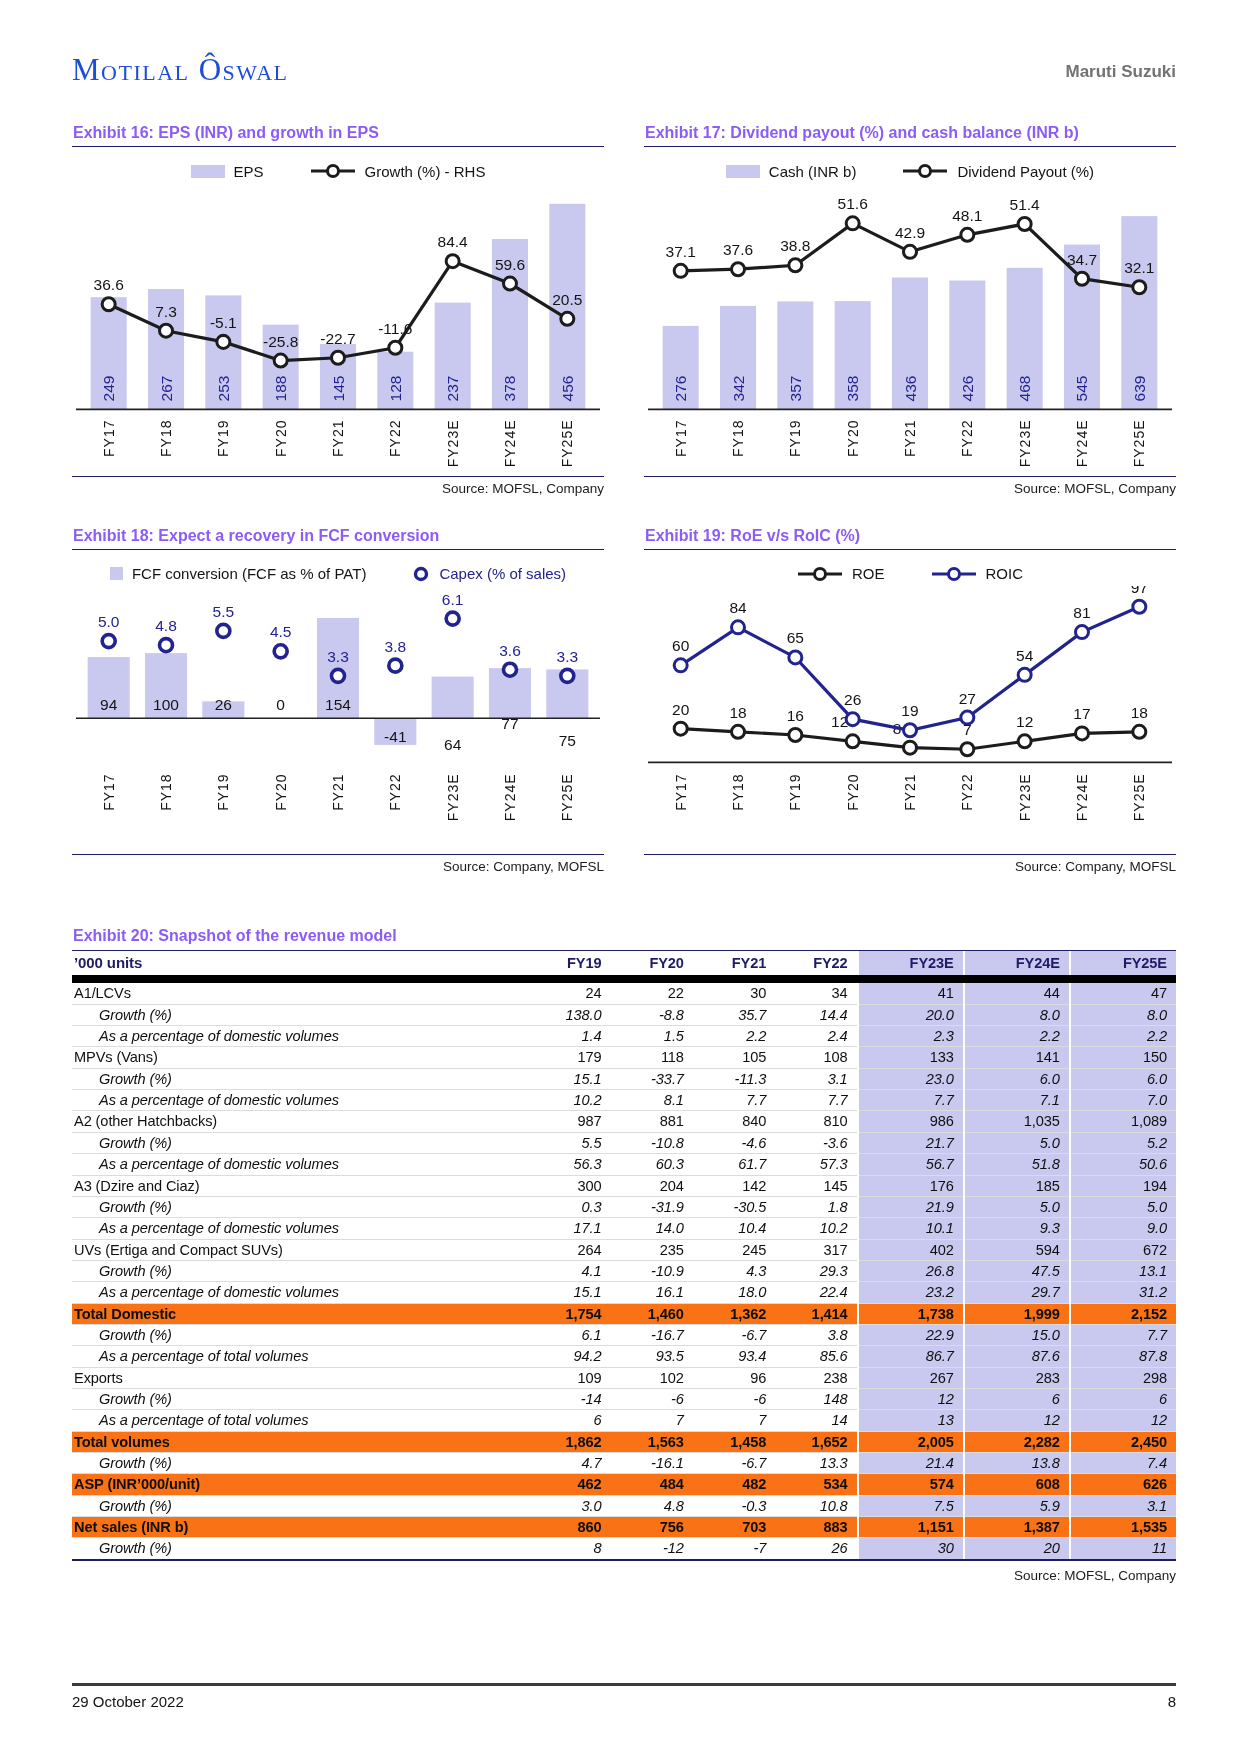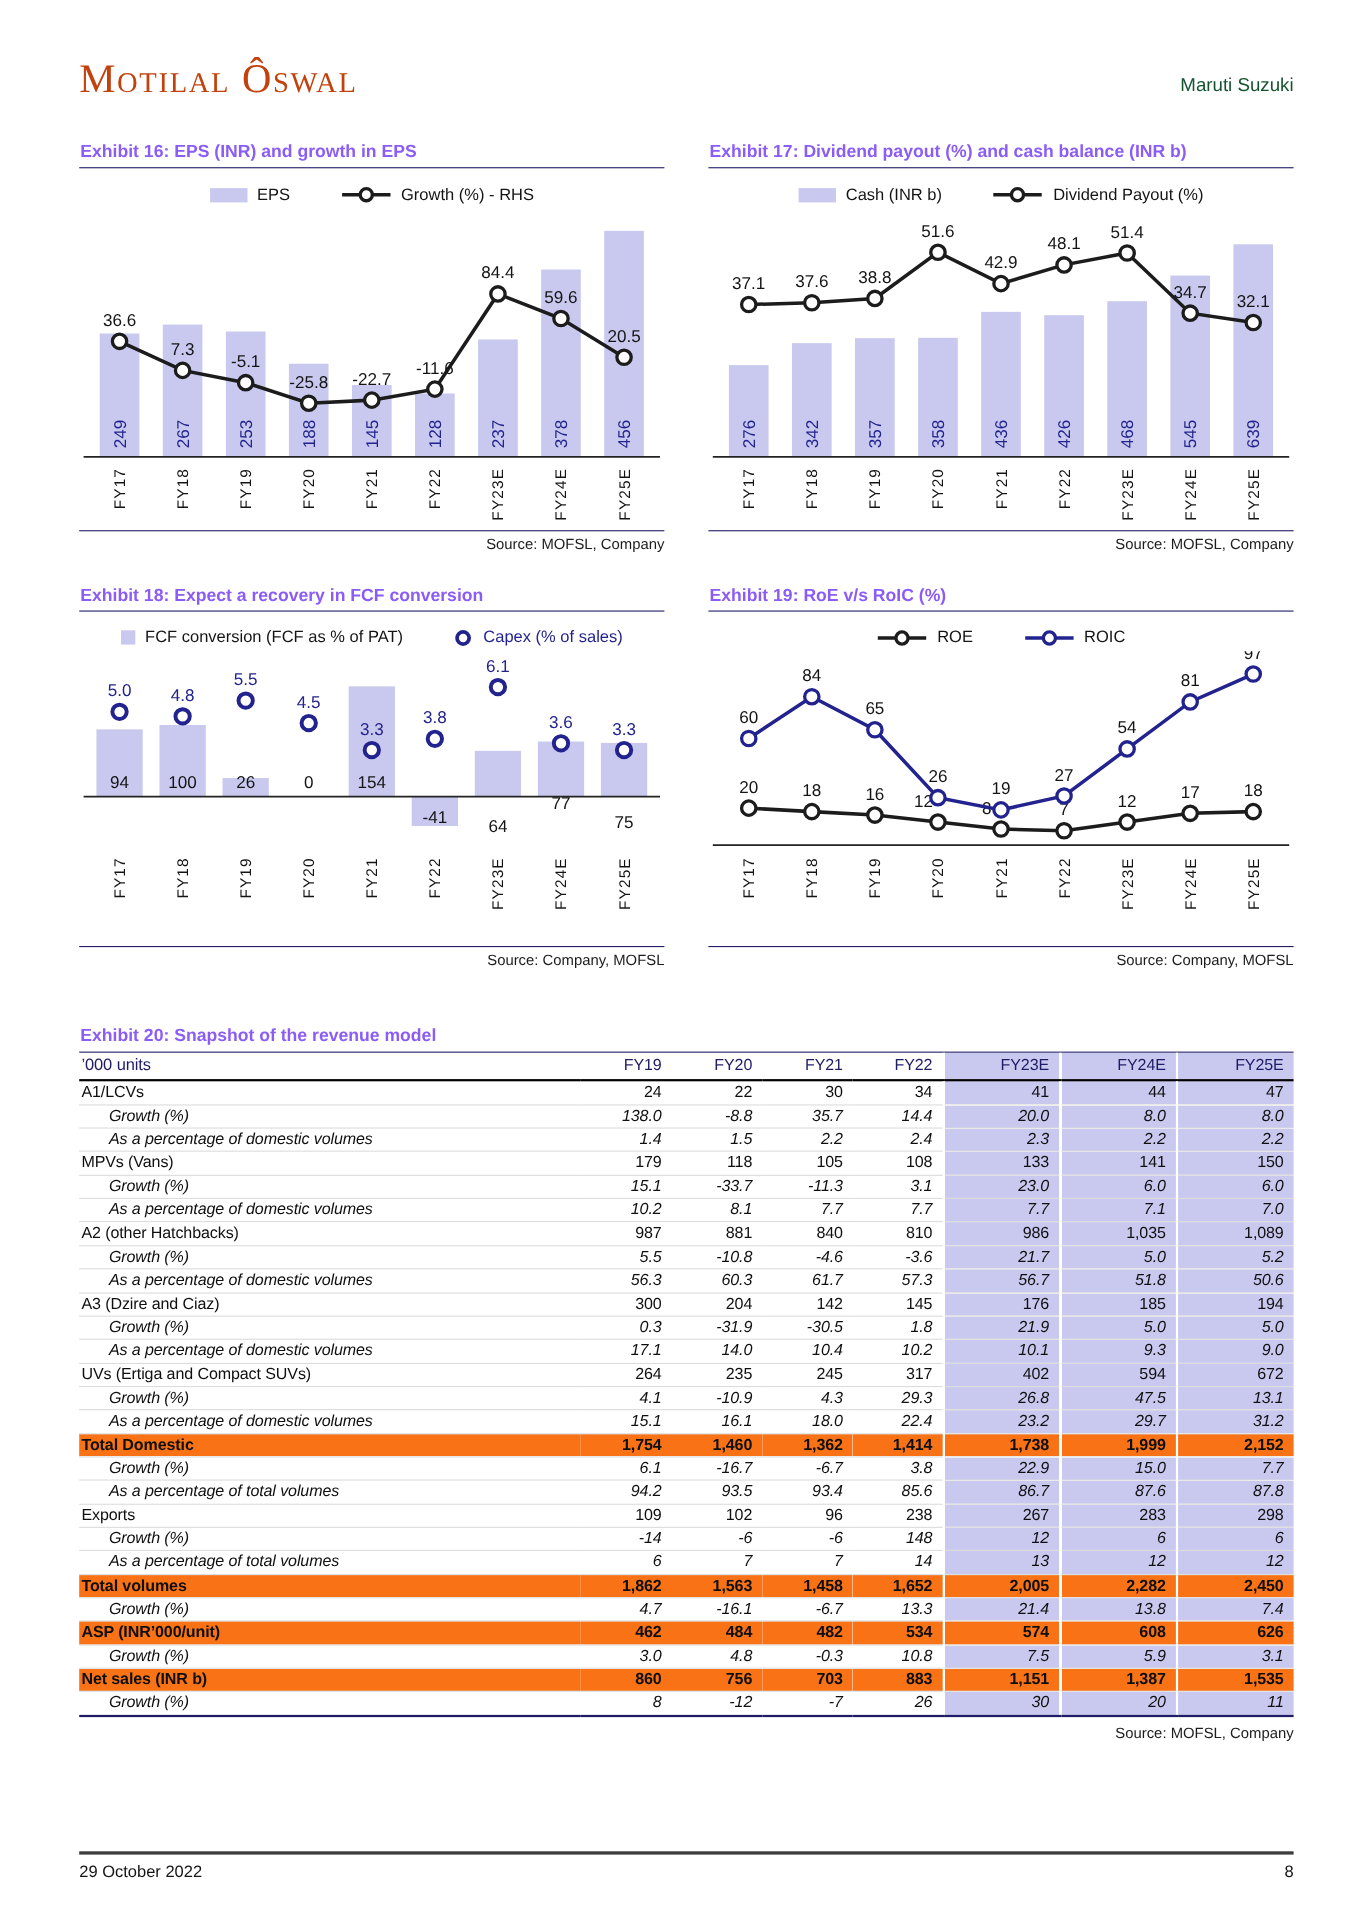--- a/index.html
+++ b/index.html
@@ -1,37 +1,37 @@
 <!DOCTYPE html>
 <html><head>
 <meta charset="utf-8">
 <style>
   html,body{margin:0;padding:0;background:#ffffff;}
   body{width:1241px;height:1755px;position:relative;font-family:"Liberation Sans",sans-serif;color:#111;}
   .page{position:relative;width:1241px;height:1755px;overflow:hidden;background:#fff;}
 
   .hdr{display:flex;justify-content:space-between;align-items:flex-end;padding:54px 65px 0 72px;}
-  .logo{font-family:"Liberation Serif",serif;font-variant:small-caps;font-size:37px;letter-spacing:1.5px;color:#c2410c;line-height:1;}
-  .doc-title{font-size:17px;color:#14532d;padding-bottom:3px;}
+  .logo{font-family:"Liberation Serif",serif;font-variant:small-caps;font-size:31px;letter-spacing:1.5px;color:#1d4ed8;line-height:1;}
+  .doc-title{font-size:17px;color:#737373;padding-bottom:3px;font-weight:bold;}
 
   .charts-grid{display:grid;grid-template-columns:1fr 1fr;column-gap:40px;row-gap:30px;margin:38px 65px 0 72px;}
   .chart-card{min-width:0;}
   .ex-title{font-size:16px;font-weight:bold;color:#8b5cf6;border-bottom:1.5px solid #1f1c66;padding:0 0 4px 1px;margin:0;line-height:1.2;font-family:"Liberation Sans",sans-serif;}
   .legend{display:flex;justify-content:center;gap:46px;align-items:center;height:24px;margin:12px 0 0 0;font-size:15px;color:#141414;text-align:right;}
   .legend .itm{display:flex;align-items:center;gap:9px;white-space:nowrap;}
   .legend .sw-bar{width:34px;height:13px;background:#c9c9f0;}
   .legend .sw-sq{width:13px;height:13px;background:#c9c9f0;}
   .legend svg{display:block;}
   .svg-holder svg{display:block;width:100%;height:auto;}
   .source{border-top:1.5px solid #1f1c66;text-align:right;font-size:13.5px;padding-top:4px;color:#1c1c1c;}
 
   .table-section{margin:52px 65px 0 72px;}
   table{border-collapse:collapse;width:100%;table-layout:fixed;}
   th,td{padding:2px 9px 2px 0;font-size:14.6px;line-height:1.12;letter-spacing:-0.1px;overflow:hidden;white-space:nowrap;}
-  thead th{color:#1f1c66;font-weight:normal;text-align:right;border-bottom:2px solid #000000;padding-top:4px;padding-bottom:4px;}
+  thead th{color:#1f1c66;font-weight:bold;text-align:right;border-bottom:8px solid #000000;padding-top:4px;padding-bottom:4px;}
   thead th.lbl{text-align:left;padding-left:2px;font-size:15px;}
   tbody td{text-align:right;border-bottom:1px solid #dcdcdc;color:#0f0f0f;}
   tbody td.lbl{text-align:left;padding-left:2px;}
   tbody td.ind{padding-left:27px;margin-top:36px;}
   tbody tr.hl td{background:#f97316;font-weight:bold;}
   td.est,th.est{background:#c9c9f0;border-left:2px solid #ffffff;}
   tbody td.it{font-style:italic;}
   tbody tr:last-child td{border-bottom:2px solid #1f1c66;}
   .table-source{border-top:none;margin-top:3px;}
 

